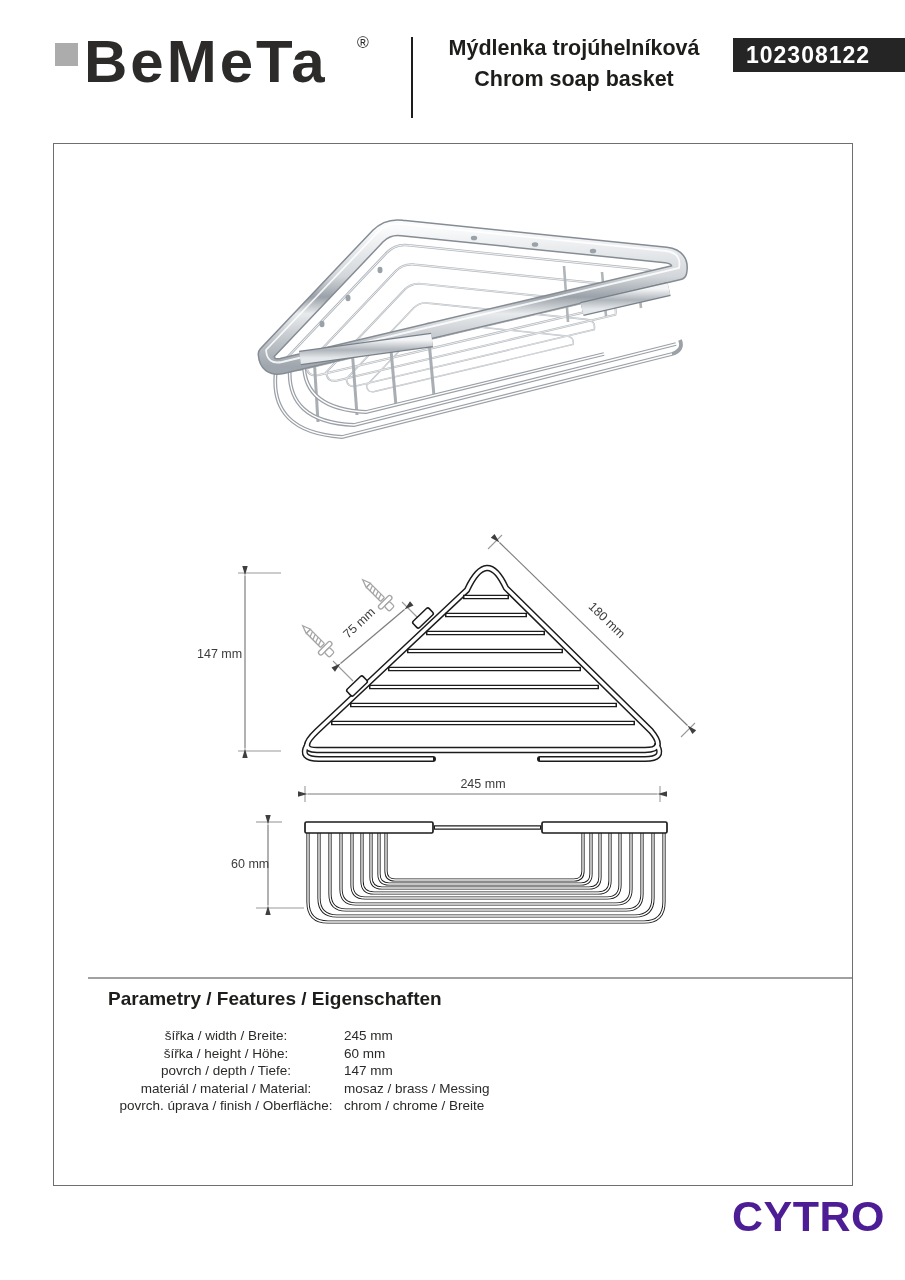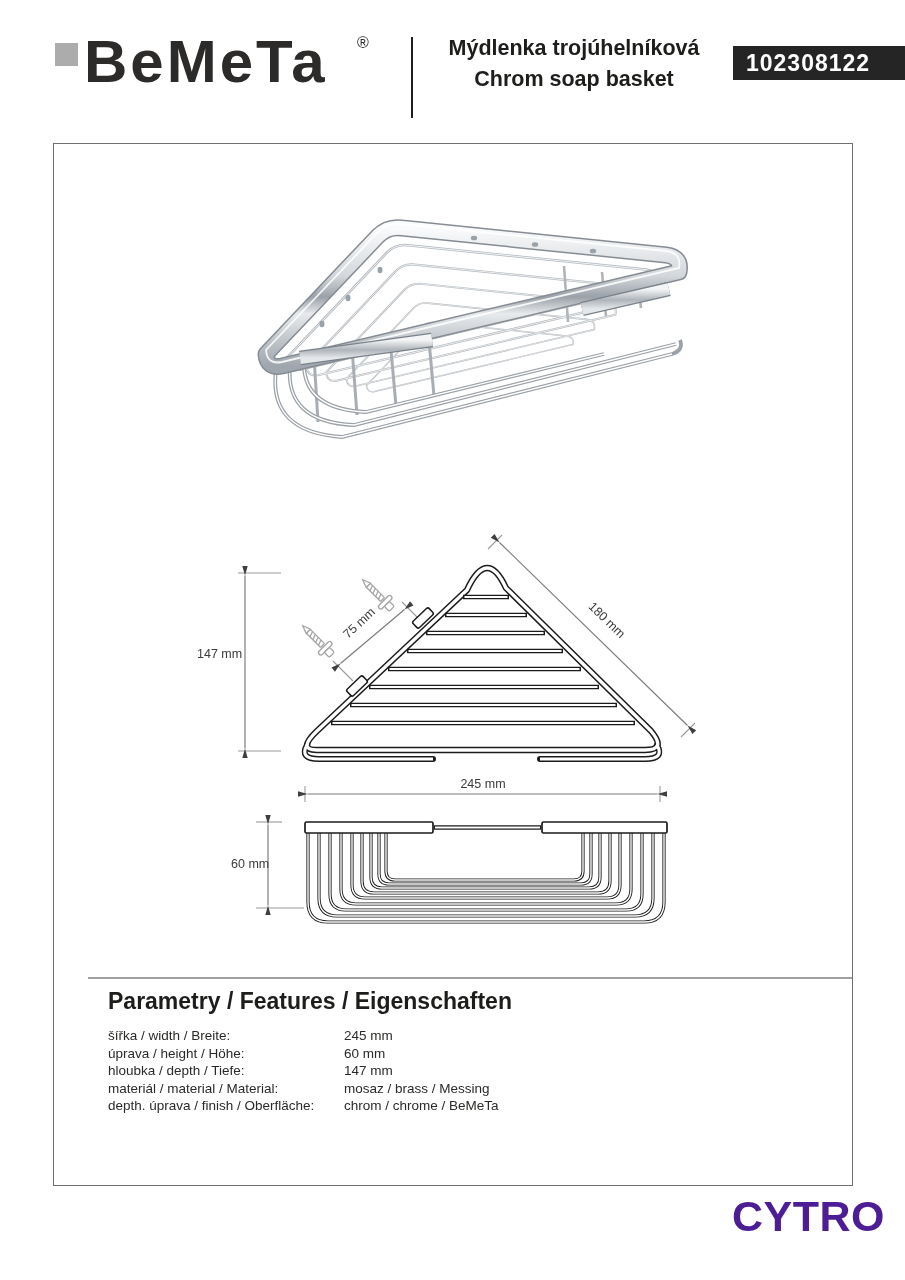--- a/index.html
+++ b/index.html
@@ -8,34 +8,34 @@
   .page{position:relative;width:905px;height:1280px;background:#fff;overflow:hidden;padding-left:38px;}
 
   
   .logo-square{position:absolute;left:55px;top:43px;width:23px;height:23px;background:#acacac;}
   .brand{position:absolute;left:84px;top:26px;font-size:60px;font-weight:700;letter-spacing:3px;color:#2c2b2a;line-height:72px;}
   .brand-reg{position:absolute;left:357px;top:34px;font-size:16px;font-weight:400;color:#2c2b2a;}
   .header-divider{position:absolute;left:411px;top:37px;width:2.2px;height:81px;background:#1d1d1b;}
   .titles{position:absolute;left:429px;top:33px;width:290px;text-align:center;}
   .titles div{font-size:21.5px;font-weight:700;line-height:31.4px;color:#1d1d1b;white-space:nowrap;}
   .code-badge{position:absolute;left:733px;top:38px;width:172px;height:34px;background:#252525;color:#fff;
-    font-size:23px;font-weight:700;line-height:34px;padding-left:13px;box-sizing:border-box;letter-spacing:1px;margin-top:8px;}
+    font-size:23px;font-weight:700;line-height:34px;padding-left:13px;box-sizing:border-box;letter-spacing:1px;}
 
   
   .frame{position:absolute;left:53px;top:143px;width:800px;height:1043px;border:1.6px solid #6f6f6f;box-sizing:border-box;background:#fff;}
 
   .photo{position:absolute;left:252px;top:206px;}
   .topview{position:absolute;left:195px;top:533px;}
   .frontview{position:absolute;left:230px;top:768px;}
 
   .param-rule{position:absolute;left:88px;top:977px;width:764px;height:1.8px;background:#a0a0a0;}
-  .param-heading{position:absolute;left:108px;top:988px;font-size:23px;font-weight:700;color:#1d1d1b;}
+  .param-heading{position:absolute;left:108px;top:988px;font-size:19px;font-weight:700;color:#1d1d1b;}
   .param-table{position:absolute;left:108px;top:1027px;width:600px;font-size:13.5px;color:#2a2a28;}
   .param-row{display:flex;line-height:17.6px;}
-  .param-label{width:236px;}
+  .param-label{width:236px;text-align:center;}
   .param-value{flex:1;}
 
   .series{position:absolute;right:58px;top:1192px;font-size:43px;font-weight:700;letter-spacing:.5px;color:#4c1d95;}
 
   svg text{font-family:"Liberation Sans", sans-serif;fill:#3c3c3c;}
 </style>
 </head>
 <body>
 
 <div class="page">
@@ -260,32 +260,32 @@
   </svg>
 
   <div class="param-rule"></div>
   <div class="param-heading">Parametry / Features / Eigenschaften</div>
   <div class="param-table">
     <div class="param-row">
       <div class="param-label">šířka / width / Breite:</div>
       <div class="param-value">245 mm</div>
     </div>
     <div class="param-row">
-      <div class="param-label">úprava / height / Höhe:</div>
+      <div class="param-label">šířka / height / Höhe:</div>
       <div class="param-value">60 mm</div>
     </div>
     <div class="param-row">
-      <div class="param-label">hloubka / depth / Tiefe:</div>
+      <div class="param-label">povrch / depth / Tiefe:</div>
       <div class="param-value">147 mm</div>
     </div>
     <div class="param-row">
       <div class="param-label">materiál / material / Material:</div>
       <div class="param-value">mosaz / brass / Messing</div>
     </div>
     <div class="param-row">
-      <div class="param-label">depth. úprava / finish / Oberfläche:</div>
-      <div class="param-value">chrom / chrome / BeMeTa</div>
+      <div class="param-label">povrch. úprava / finish / Oberfläche:</div>
+      <div class="param-value">chrom / chrome / Breite</div>
     </div>
   </div>
 
   <div class="series">CYTRO</div>
 
 </div>
 
 </body></html>

